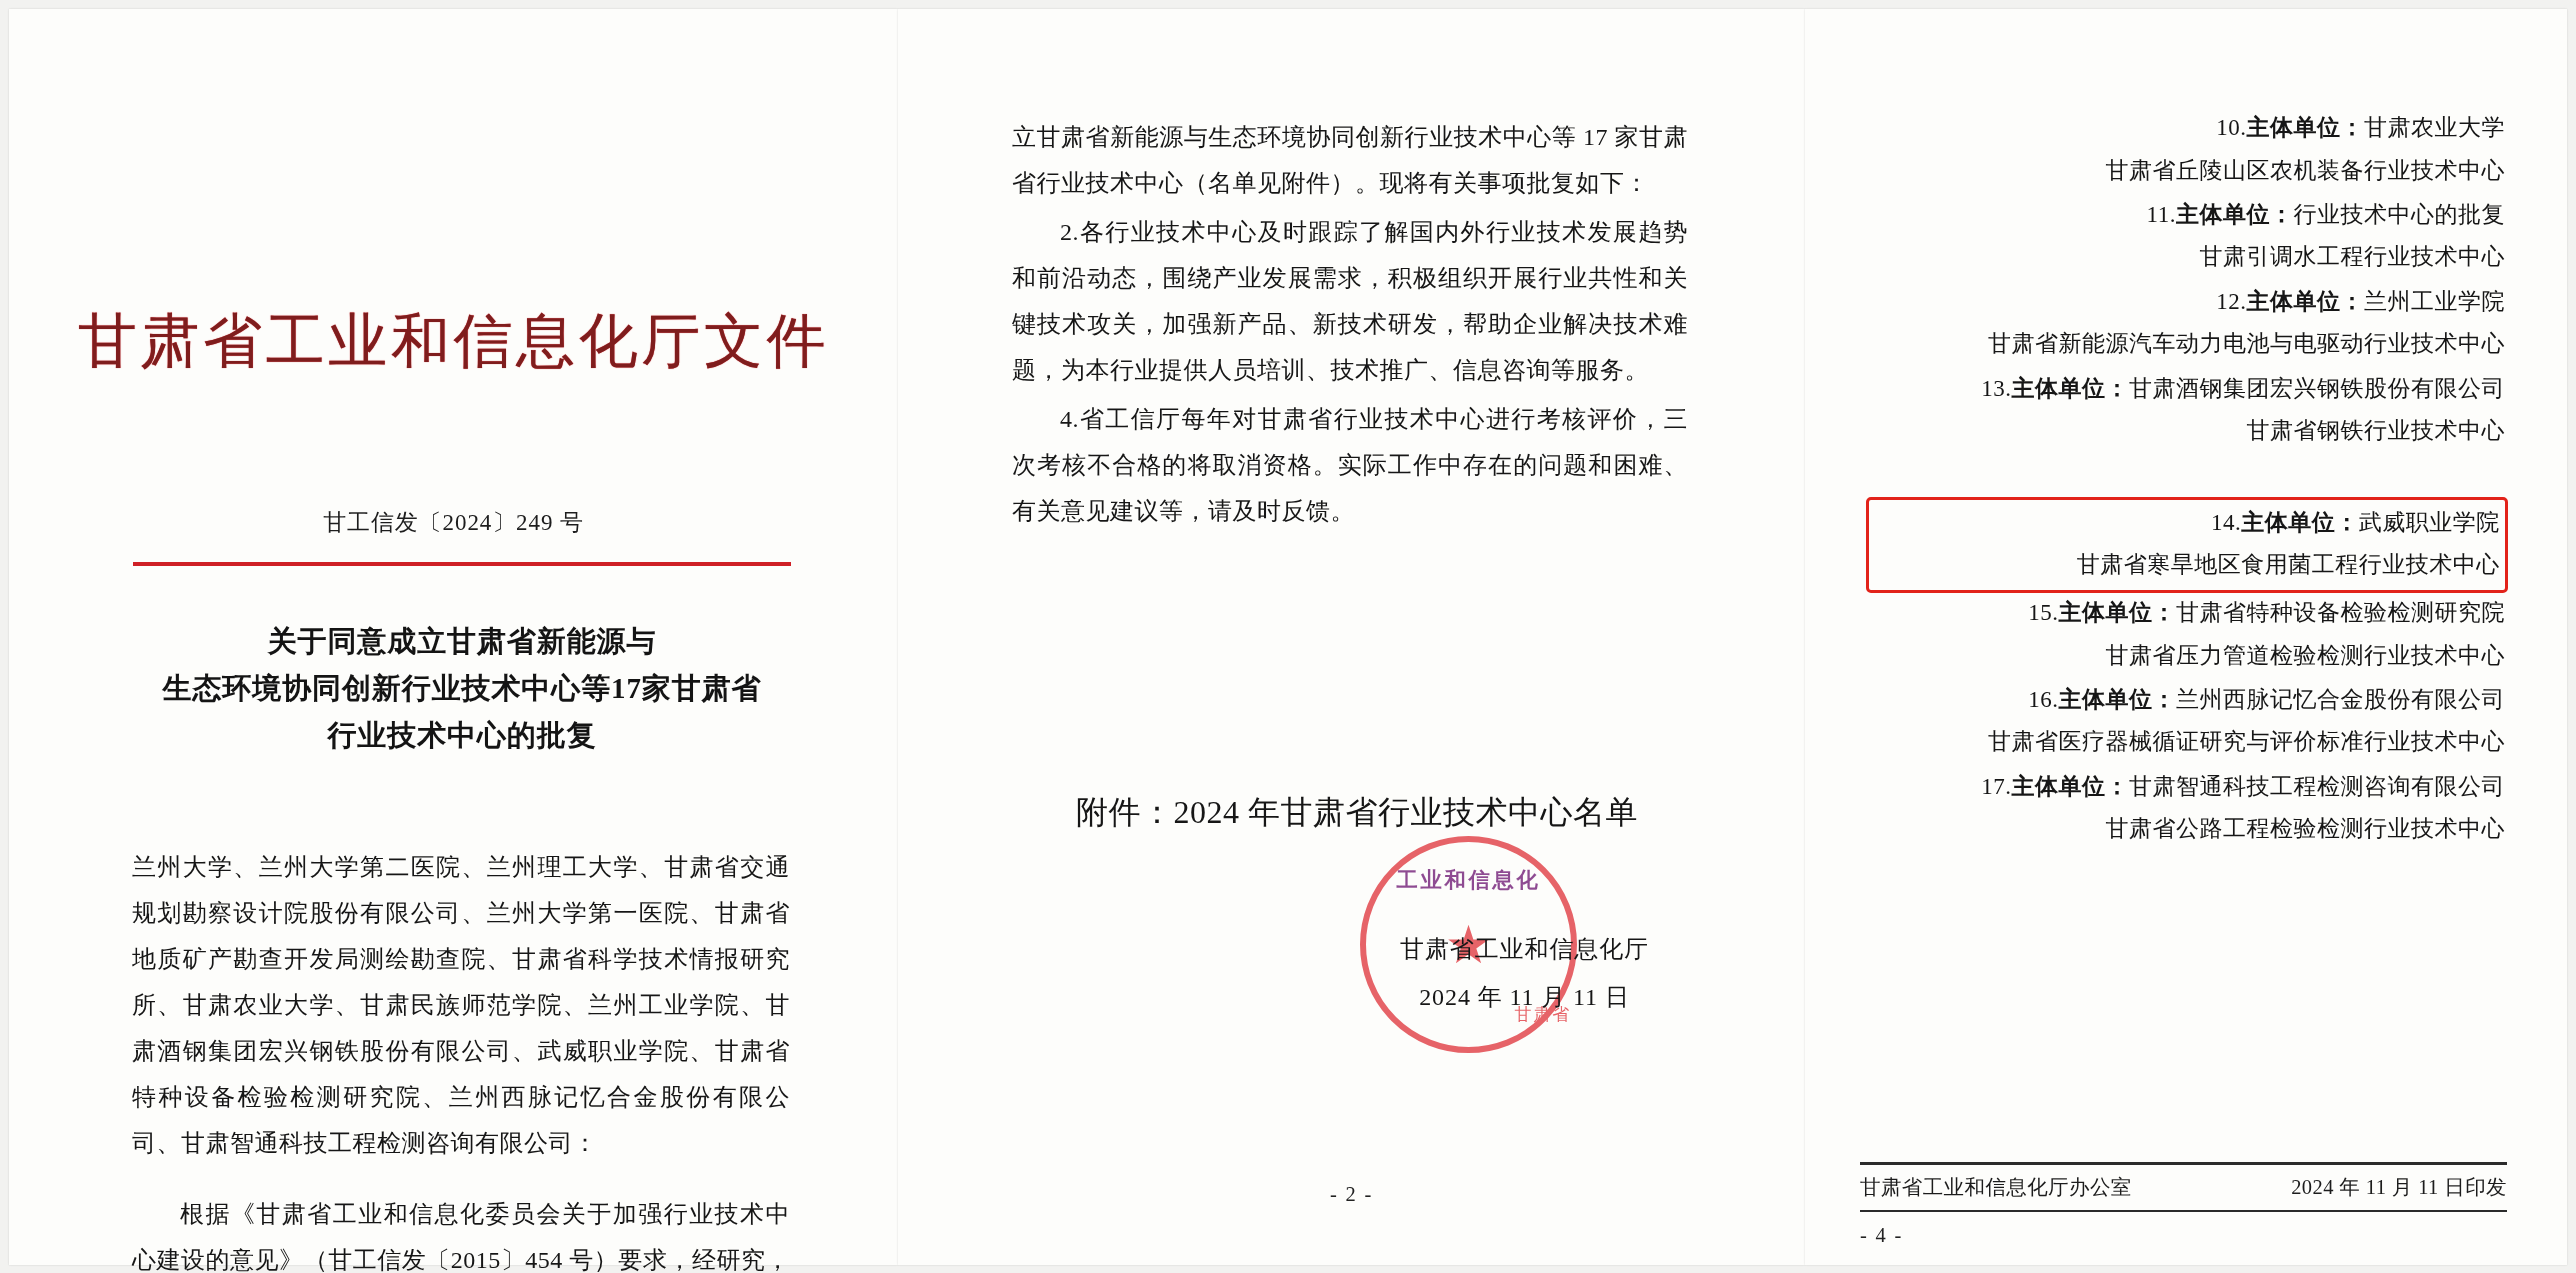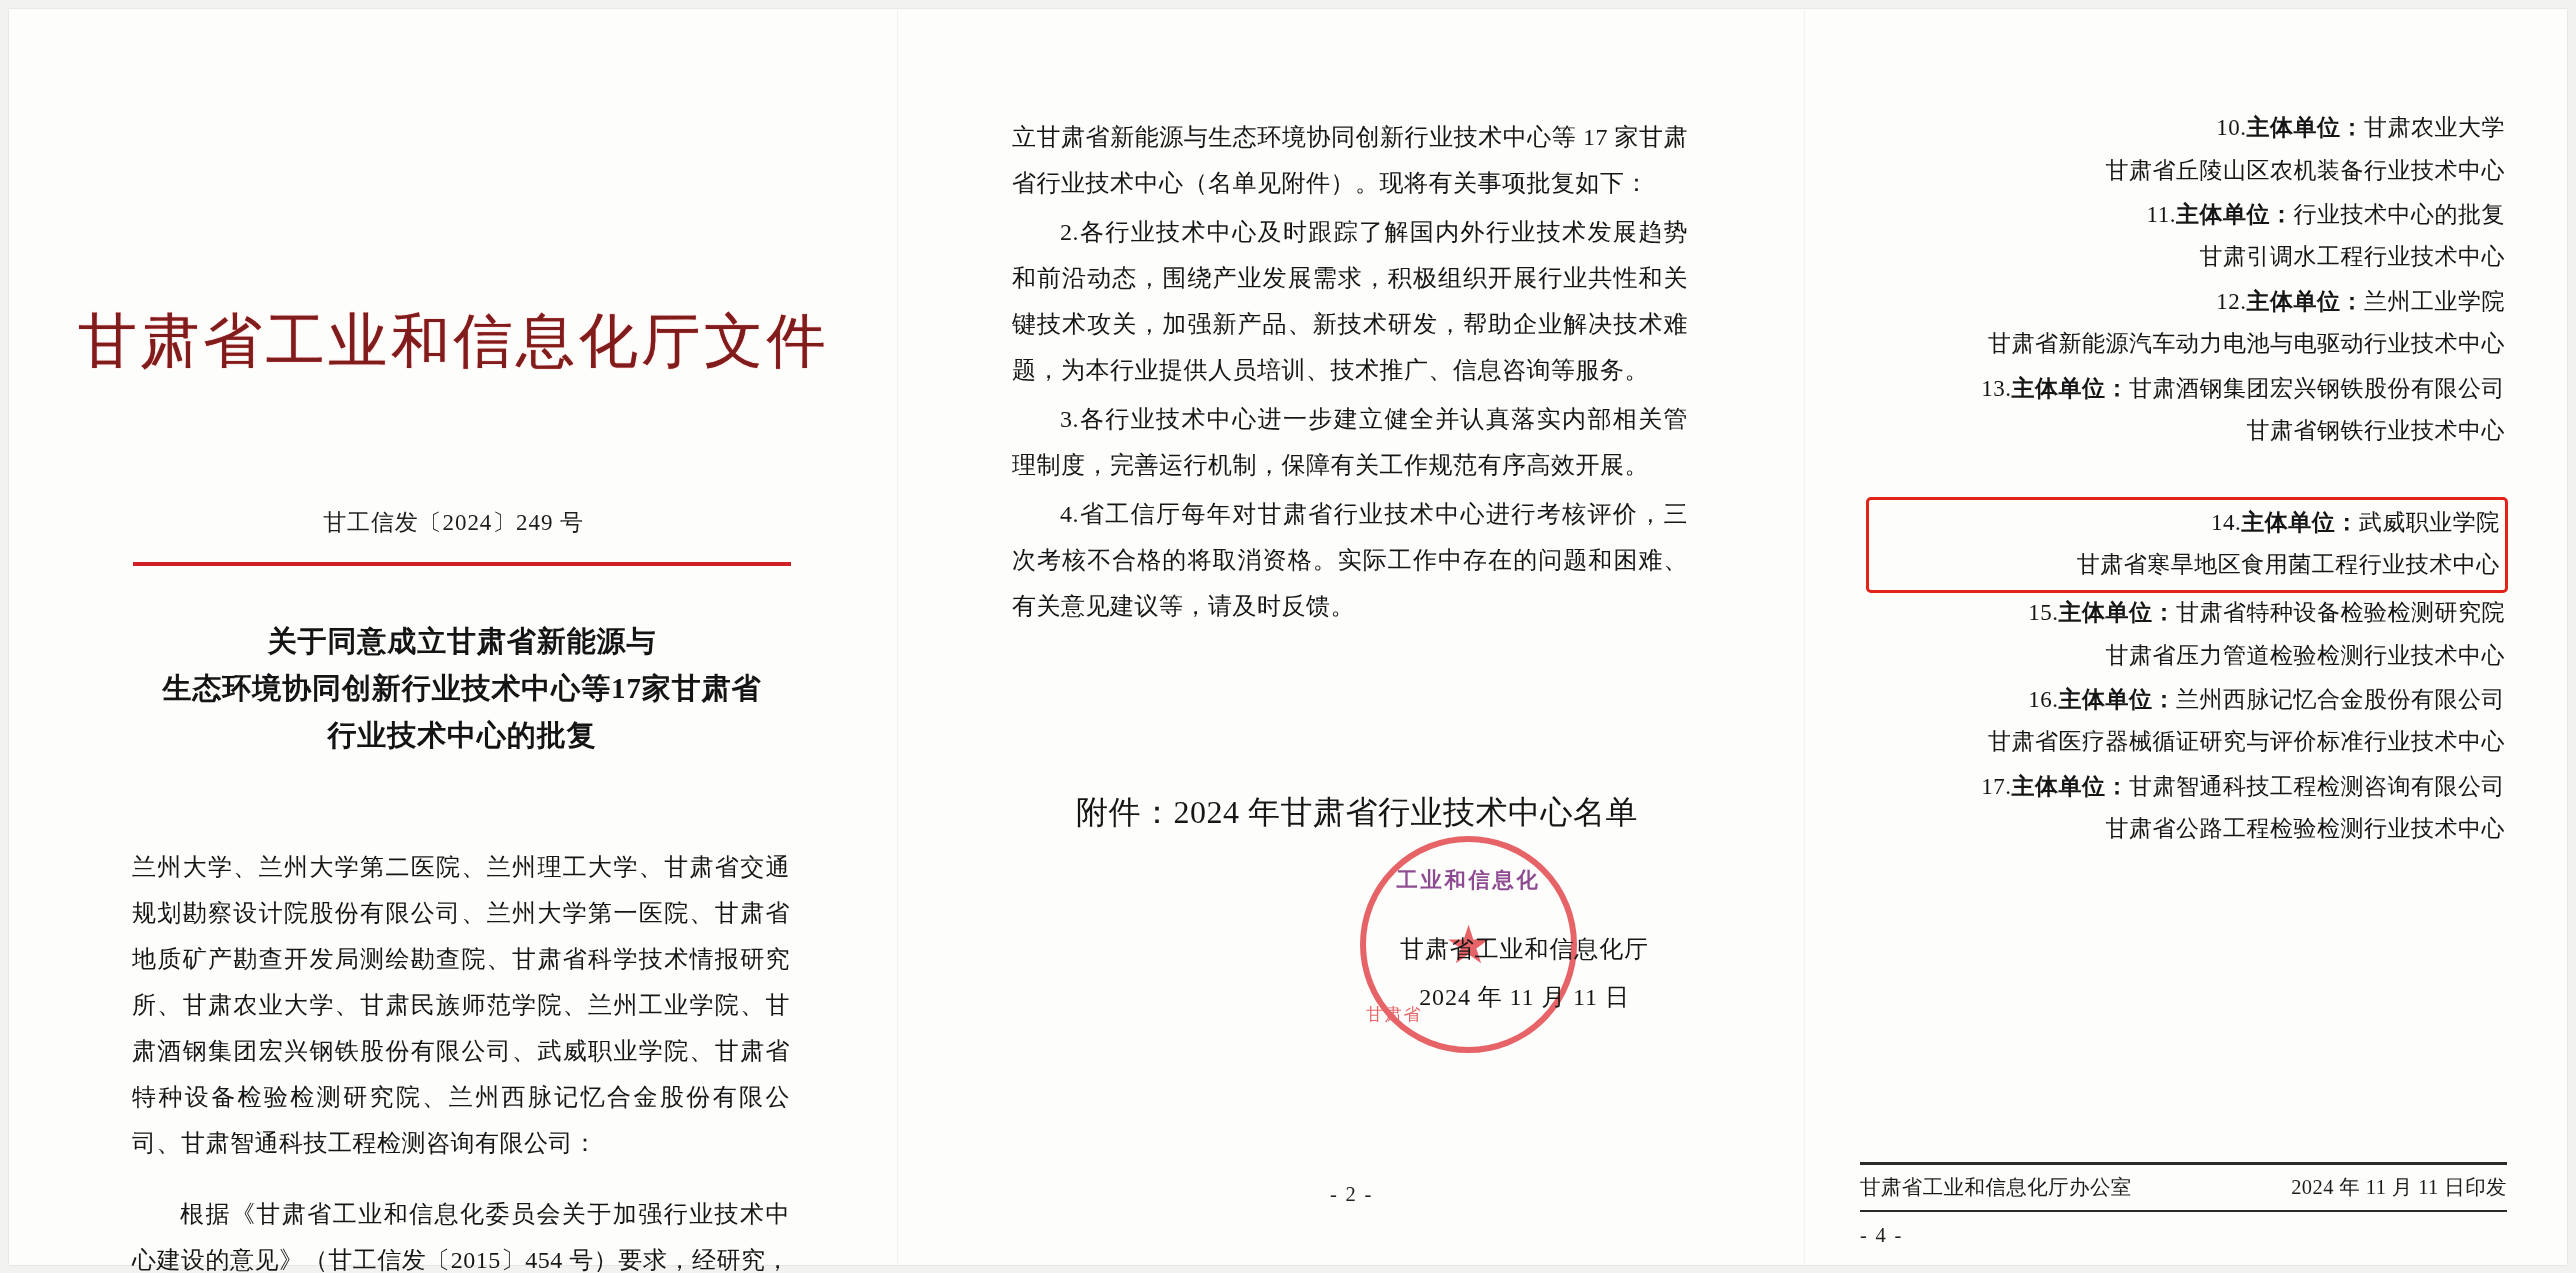--- a/index.html
+++ b/index.html
@@ -165,21 +165,21 @@
     color: #701a75;
     font-size: 21.3px;
     letter-spacing: 2.7px;
     font-weight: bold;
   }
   .seal-text-bottom {
     position: absolute;
     left: 0;
     right: 0;
     bottom: 21.3px;
-    text-align: left;
+    text-align: right;
     color: #e0393f;
     font-size: 17px;
     letter-spacing: 1.8px;
   }
   .page-no {
     position: absolute;
     font-size: 20.5px;
     color: #222;
     letter-spacing: 1.8px;
   }
@@ -271,21 +271,20 @@
     <div id="p1-body">
       <p class="body-p">兰州大学、兰州大学第二医院、兰州理工大学、甘肃省交通规划勘察设计院股份有限公司、兰州大学第一医院、甘肃省地质矿产勘查开发局测绘勘查院、甘肃省科学技术情报研究所、甘肃农业大学、甘肃民族师范学院、兰州工业学院、甘肃酒钢集团宏兴钢铁股份有限公司、武威职业学院、甘肃省特种设备检验检测研究院、兰州西脉记忆合金股份有限公司、甘肃智通科技工程检测咨询有限公司：</p>
       <p class="body-p indent">根据《甘肃省工业和信息化委员会关于加强行业技术中心建设的意见》（甘工信发〔2015〕454 号）要求，经研究，同意成</p>
     </div>
   </div>
 
   <div class="page" id="page-2">
     <div id="p2-body">
       <p class="body-p">立甘肃省新能源与生态环境协同创新行业技术中心等 17 家甘肃省行业技术中心（名单见附件）。现将有关事项批复如下：</p>
       <p class="body-p indent">2.各行业技术中心及时跟踪了解国内外行业技术发展趋势和前沿动态，围绕产业发展需求，积极组织开展行业共性和关键技术攻关，加强新产品、新技术研发，帮助企业解决技术难题，为本行业提供人员培训、技术推广、信息咨询等服务。</p>
-      <p class="body-p indent">3.各行业技术中心进一步建立健全并认真落实内部相关管理制度，完善运行机制，保障有关工作规范有序高效开展。</p>
       <p class="body-p indent">4.省工信厅每年对甘肃省行业技术中心进行考核评价，三次考核不合格的将取消资格。实际工作中存在的问题和困难、有关意见建议等，请及时反馈。</p>
     </div>
     <div class="attach-line indent">附件：2024 年甘肃省行业技术中心名单</div>
 
     <div class="seal">
       <div class="seal-text-top">工业和信息化</div>
       <div class="seal-star">★</div>
       <div class="seal-text-bottom">甘肃省</div>
     </div>
 

